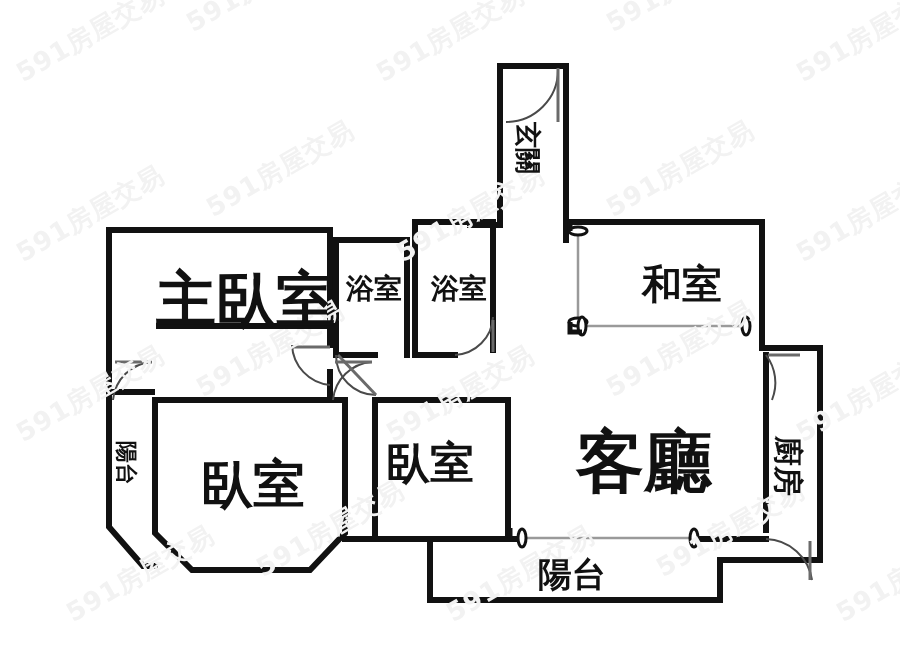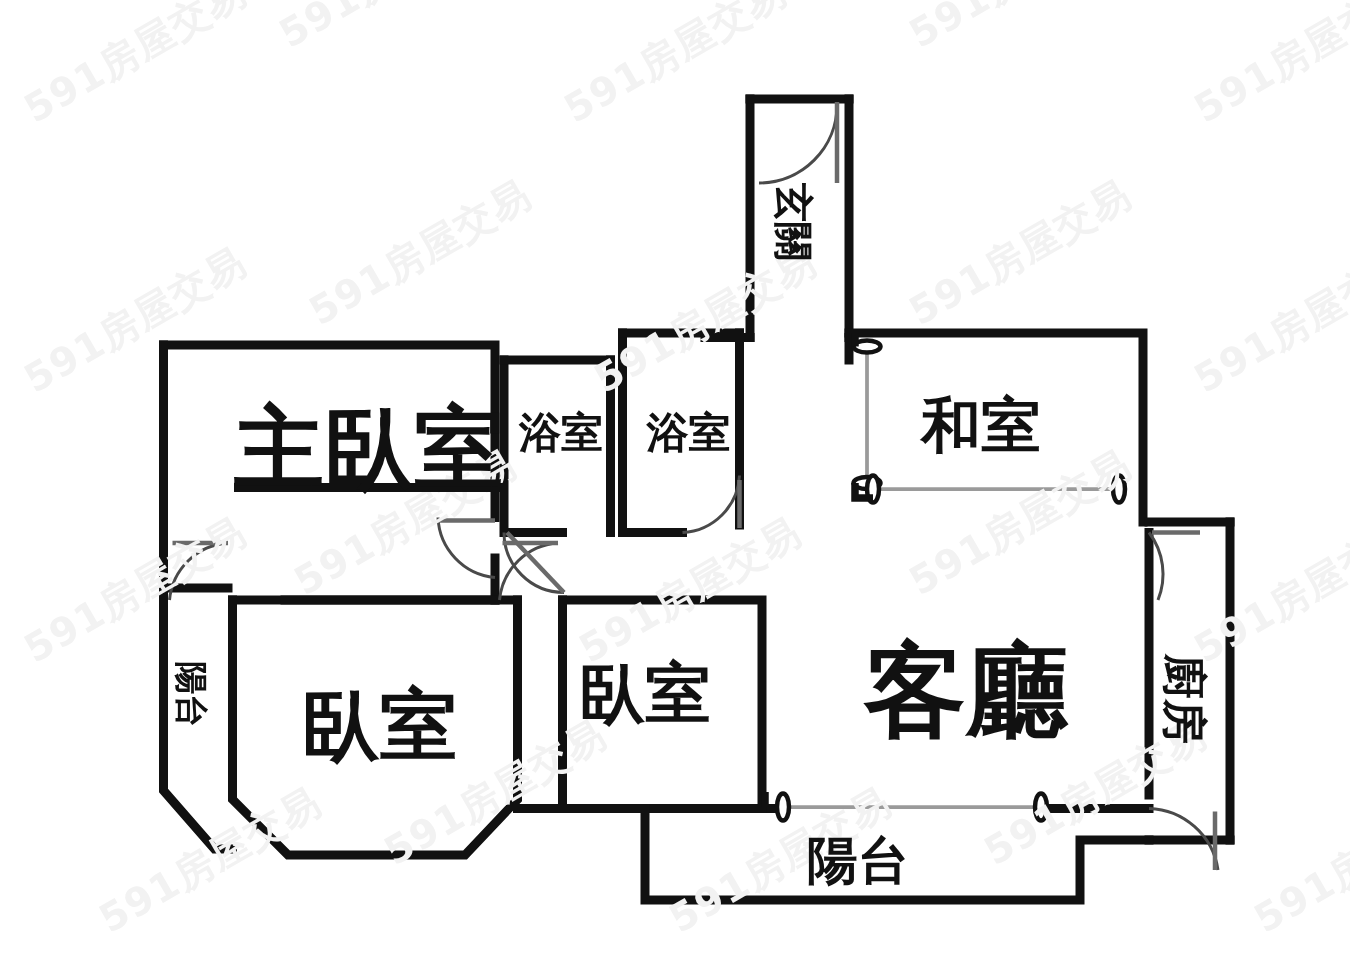--- a/index.html
+++ b/index.html
@@ -181,21 +181,21 @@
       <div class="wm" style="left: 440px; top: 600px; color: rgb(242, 242, 242); transform: rotate(-30deg);">591房屋交易</div>
       <div class="wm" style="left: 650px; top: 555px; color: rgb(242, 242, 242); transform: rotate(-30deg);">591房屋交易</div>
       <div class="wm" style="left: 830px; top: 600px; color: rgb(242, 242, 242); transform: rotate(-30deg);">591房屋交易</div>
     </div>
 
   <div id="label-layer">
       <div class="room-label" style="font-size: 60px; left: 156px; top: 269px; text-decoration: underline;">主臥室</div>
       <div class="room-label" style="font-size: 28px; left: 346px; top: 275px;">浴室</div>
       <div class="room-label" style="font-size: 28px; left: 431px; top: 275px;">浴室</div>
       <div class="room-label" style="font-size: 26px; left: 502px; top: 135px; transform: rotate(90deg);">玄關</div>
-      <div class="room-label" style="font-size: 40px; left: 614px; top: 264px;">和室</div>
+      <div class="room-label" style="font-size: 40px; left: 642px; top: 264px;">和室</div>
       <div class="room-label" style="font-size: 68px; left: 576px; top: 428px;">客廳</div>
       <div class="room-label" style="font-size: 30px; left: 758px; top: 451px; transform: rotate(90deg);">廚房</div>
       <div class="room-label" style="font-size: 22px; left: 104px; top: 452px; transform: rotate(90deg);">陽台</div>
       <div class="room-label" style="font-size: 52px; left: 201px; top: 458px;">臥室</div>
       <div class="room-label" style="font-size: 44px; left: 386px; top: 441px;">臥室</div>
       <div class="room-label" style="font-size: 34px; left: 538px; top: 557px;">陽台</div>
     </div>
 
 </div>
 

